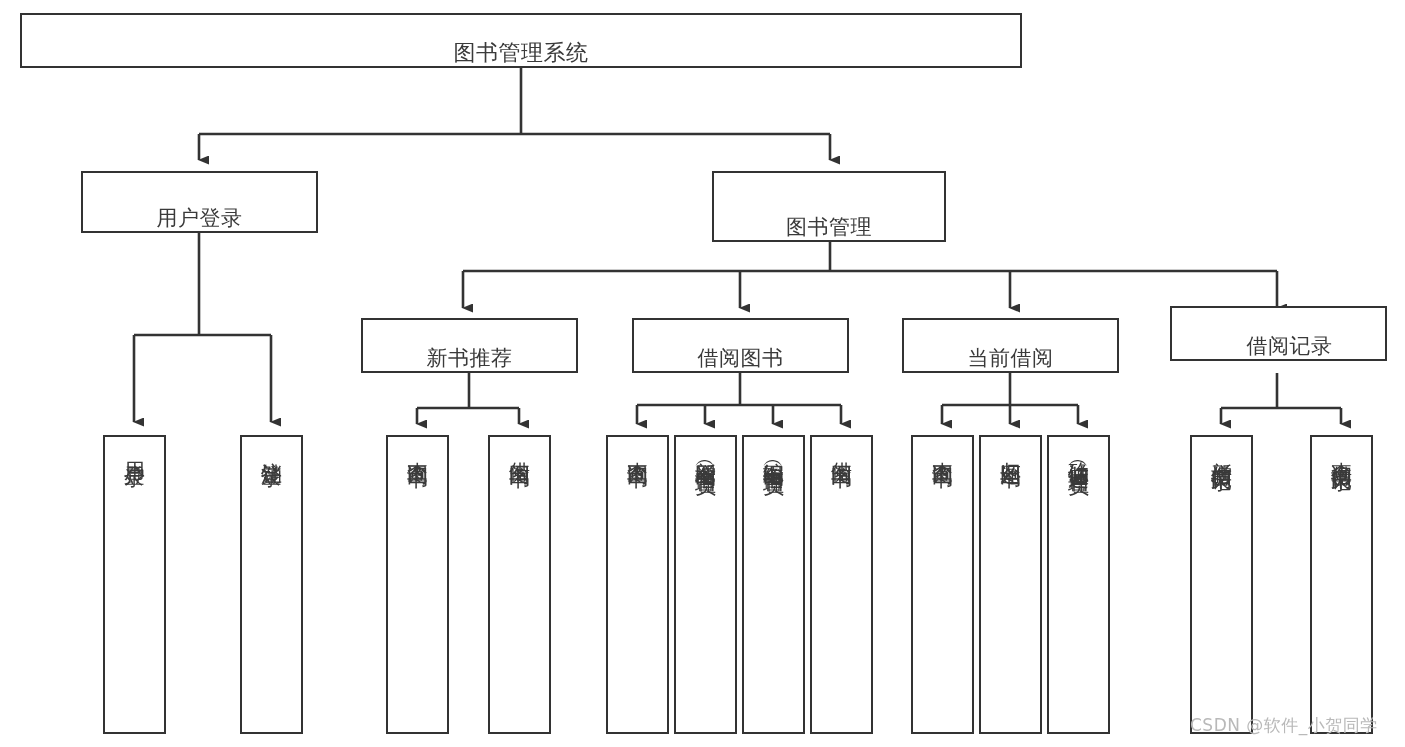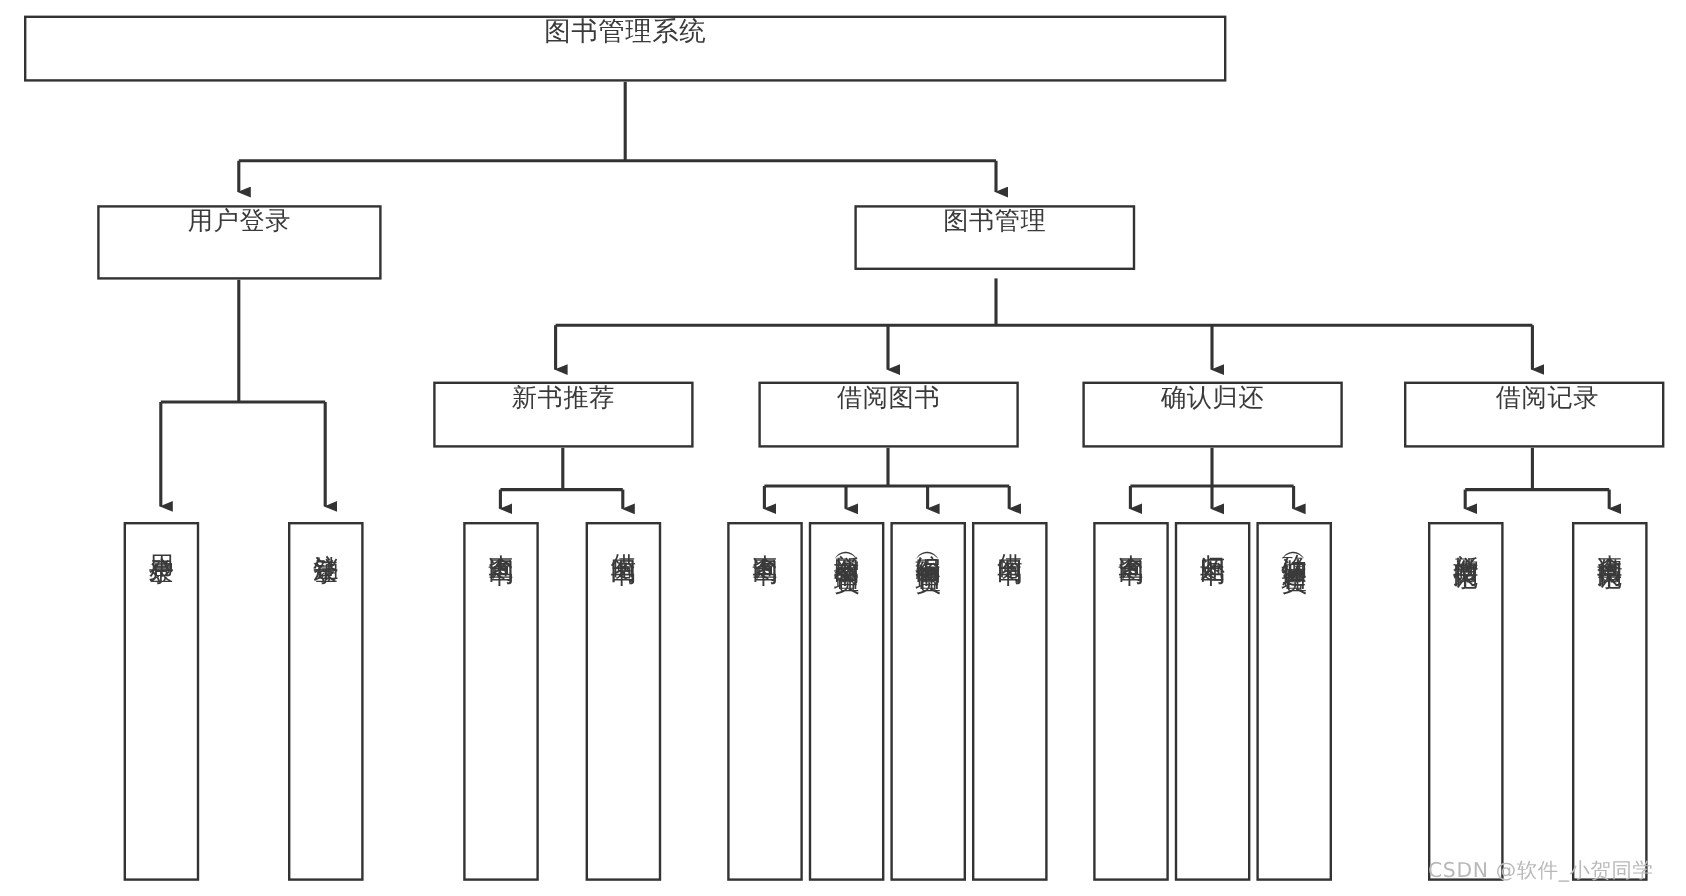--- a/index.html
+++ b/index.html
@@ -26,21 +26,21 @@
     width: 1405px;
     height: 747px;
     pointer-events: none;
   }
   .node {
     position: absolute;
     box-sizing: border-box;
     background: #ffffff;
     border: 2.2px solid #333333;
     display: flex;
-    align-items: flex-start;
+    align-items: flex-end;
     justify-content: center;
     color: #3a3a3a;
     line-height: 1.12;
   }
   .node.horiz {
     font-size: 21px;
     letter-spacing: 0.5px;
   }
   .node.root {
     font-size: 22px;
@@ -130,37 +130,37 @@
   </svg>
 
   <div class="node horiz root" style="left:20px; top:13px; width:1002px; height:55px;">
     <span>图书管理系统</span>
   </div>
 
   <div class="node horiz" style="left:81px; top:171px; width:237px; height:62px;">
     <span>用户登录</span>
   </div>
 
-  <div class="node horiz" style="left:712px; top:171px; width:234px; height:54px;">
+  <div class="node horiz" style="left:712px; top:171px; width:234px; height:71px;">
     <span>图书管理</span>
   </div>
 
   <div class="node horiz" style="left:361px; top:318px; width:217px; height:55px;">
     <span>新书推荐</span>
   </div>
 
   <div class="node horiz" style="left:632px; top:318px; width:217px; height:55px;">
     <span>借阅图书</span>
   </div>
 
   <div class="node horiz" style="left:902px; top:318px; width:217px; height:55px;">
-    <span>确认归还</span>
-  </div>
-
-  <div class="node horiz" style="left:1170px; top:318px; width:217px; height:55px;padding-left:22px;">
+    <span>当前借阅</span>
+  </div>
+
+  <div class="node horiz" style="left:1170px; top:306px; width:217px; height:55px;padding-left:22px;">
     <span>借阅记录</span>
   </div>
 
   <div class="node vert" style="left:103px; top:435px; width:63px; height:299px;">
     <span class="vert-label">用户登录</span>
   </div>
 
   <div class="node vert" style="left:240px; top:435px; width:63px; height:299px;">
     <span class="vert-label">注销登录</span>
   </div>

